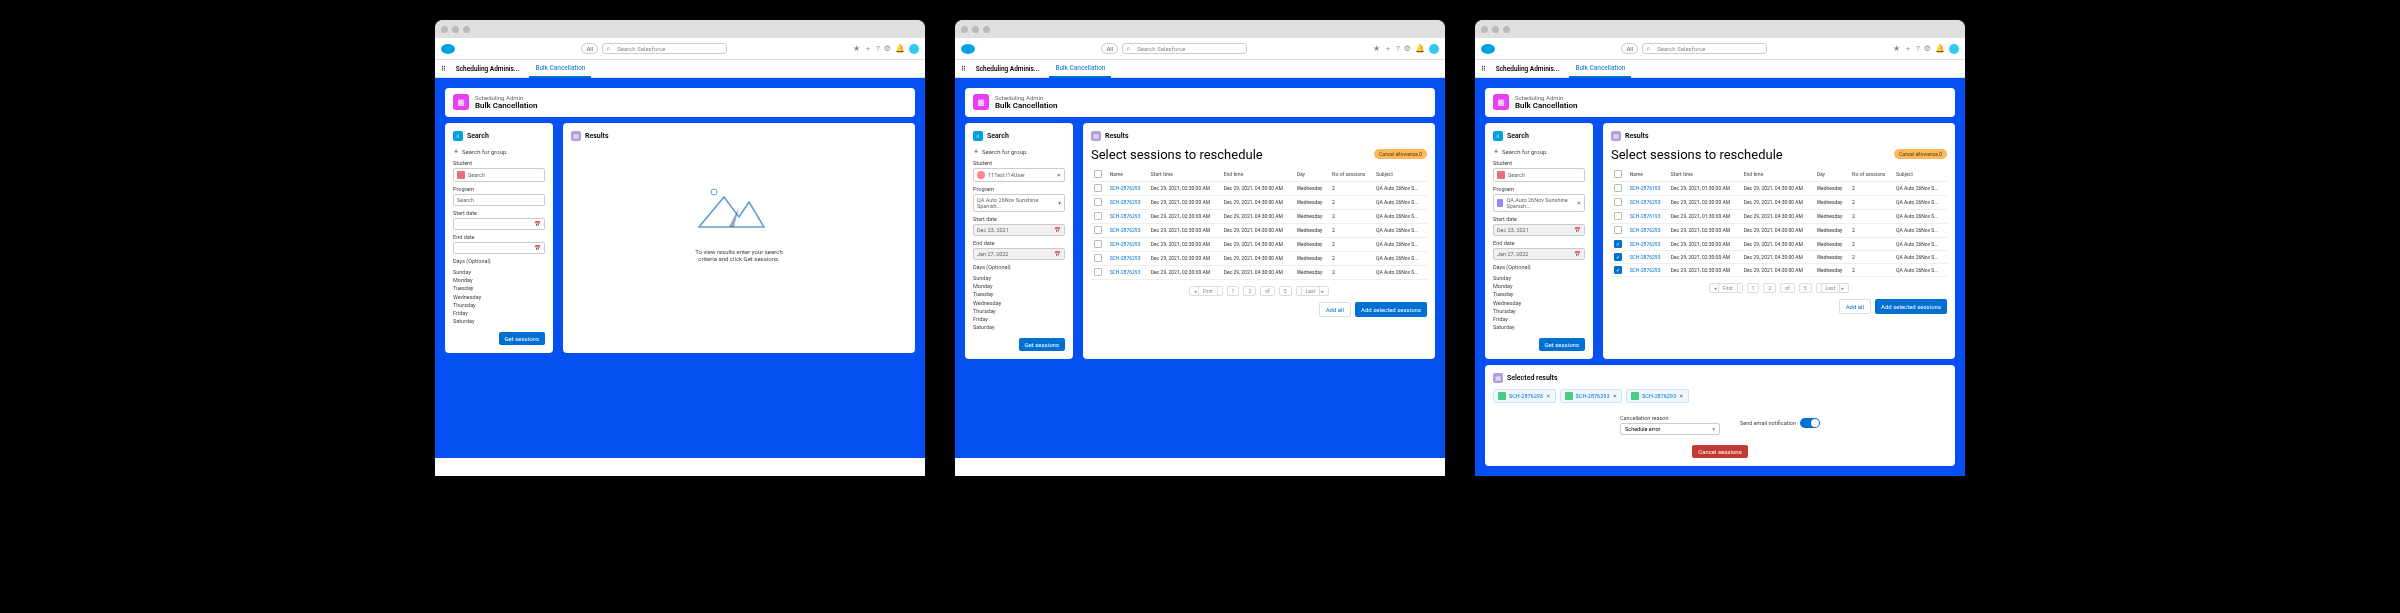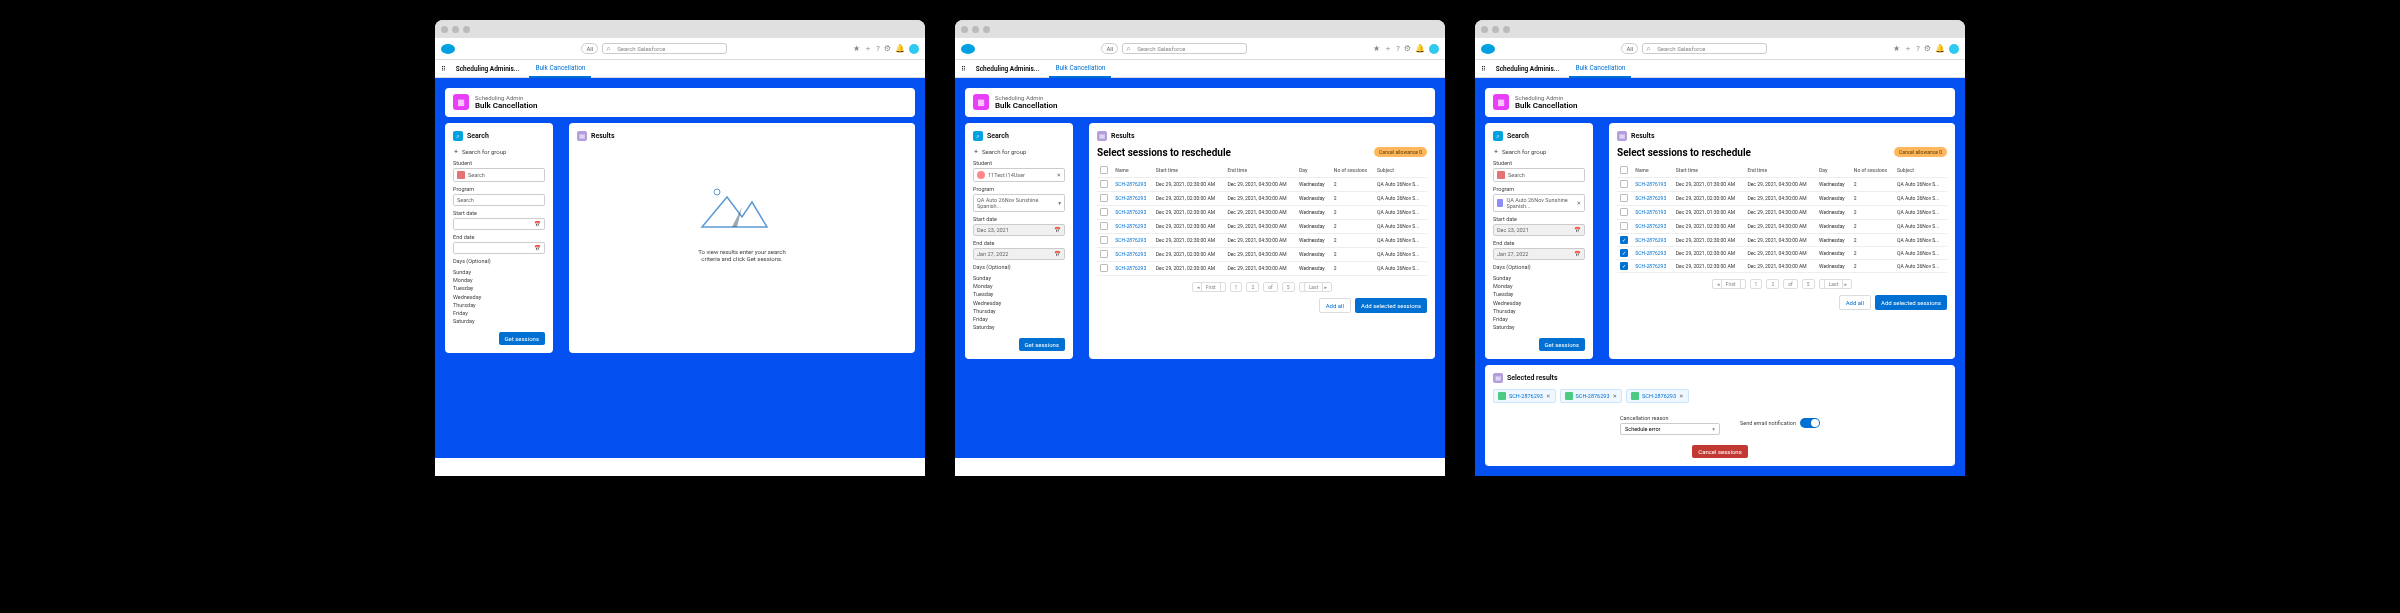--- a/index.html
+++ b/index.html
@@ -19,41 +19,41 @@
 .tabbar{height:18px;background:#fff;border-bottom:1px solid #dcdcdc;display:flex;align-items:center;padding:0 6px;gap:10px;font-size:6.5px}
 .tabbar .app{font-weight:600}
 .tabbar .tab{padding:4px 6px;color:#444}
 .tabbar .tab.active{border-bottom:2px solid #0070d2;color:#0070d2}
 .canvas{background:#0450f0;padding:10px;min-height:380px}
 .pageheader{background:#fff;border-radius:4px;padding:6px 8px;display:flex;align-items:center;gap:6px;margin-bottom:6px}
 .pageheader .ico{width:16px;height:16px;background:#e83ef7;border-radius:3px;display:flex;align-items:center;justify-content:center;color:#fff;font-size:8px}
 .pageheader .txt{font-size:6px;line-height:1.2}
 .pageheader .txt .sub{color:#666}
 .pageheader .txt .main{font-weight:600;font-size:8px}
-.row{display:flex;gap:16px}
+.row{display:flex;gap:10px}
 .card{background:#fff;border-radius:4px;padding:8px}
 .card-h{display:flex;align-items:center;gap:4px;margin-bottom:6px}
 .card-h .ci{width:10px;height:10px;border-radius:2px;display:flex;align-items:center;justify-content:center;font-size:6px;color:#fff}
 .card-h .ct{font-size:7px;font-weight:600}
 .searchcard{width:108px;flex-shrink:0}
 .results{flex:1}
 .lbl{font-size:5.5px;color:#444;margin-bottom:2px;margin-top:4px}
 .inp{width:100%;border:1px solid #ccc;border-radius:2px;font-size:5.5px;padding:2px 3px;color:#666;display:flex;align-items:center;justify-content:space-between;background:#fff}
 .inp.dark{background:#f0f0f0}
 .days{font-size:5.5px;color:#444;line-height:1.5;margin-top:4px}
 .btn{font-size:6px;padding:3px 6px;border-radius:2px;border:none;cursor:pointer}
 .btn.primary{background:#0070d2;color:#fff}
 .btn.brand{background:#c23934;color:#fff}
 .btn.neutral{background:#fff;color:#0070d2;border:1px solid #dcdcdc}
 .btnrow{display:flex;justify-content:flex-end;margin-top:6px;gap:4px}
 .empty{text-align:center;padding:30px 10px;font-size:6px;color:#444}
 .sglink{display:flex;align-items:center;gap:3px;font-size:6px;color:#444;margin-bottom:4px}
 .sglink .plus{font-weight:bold}
 .resulthead{display:flex;justify-content:space-between;align-items:center;margin-bottom:6px}
-.resulthead .tt{font-size:10px;font-weight:700}
+.resulthead .tt{font-size:13px;font-weight:400}
 .pill-warn{background:#ffb75d;color:#5c3a00;font-size:5px;padding:2px 5px;border-radius:8px}
 .tbl{width:100%;font-size:5px;border-collapse:collapse}
 .tbl th,.tbl td{text-align:left;padding:2px 3px;border-bottom:1px solid #eee;color:#333;white-space:nowrap;overflow:hidden}
 .tbl th{color:#666;font-weight:500}
 .tbl .cb{width:8px;height:8px;border:1px solid #bbb;border-radius:1px;display:inline-block;text-align:center;line-height:6px;font-size:5px}
 .tbl .cb.on{background:#0070d2;border-color:#0070d2;color:#fff}
 .tbl a{color:#0070d2;text-decoration:none}
 .pager{display:flex;justify-content:center;gap:4px;margin-top:6px;font-size:5px;color:#888;align-items:center}
 .pager span{padding:1px 4px;border:1px solid #ddd;border-radius:2px}
 .selcard{background:#fff;border-radius:4px;padding:8px;margin-top:6px}

